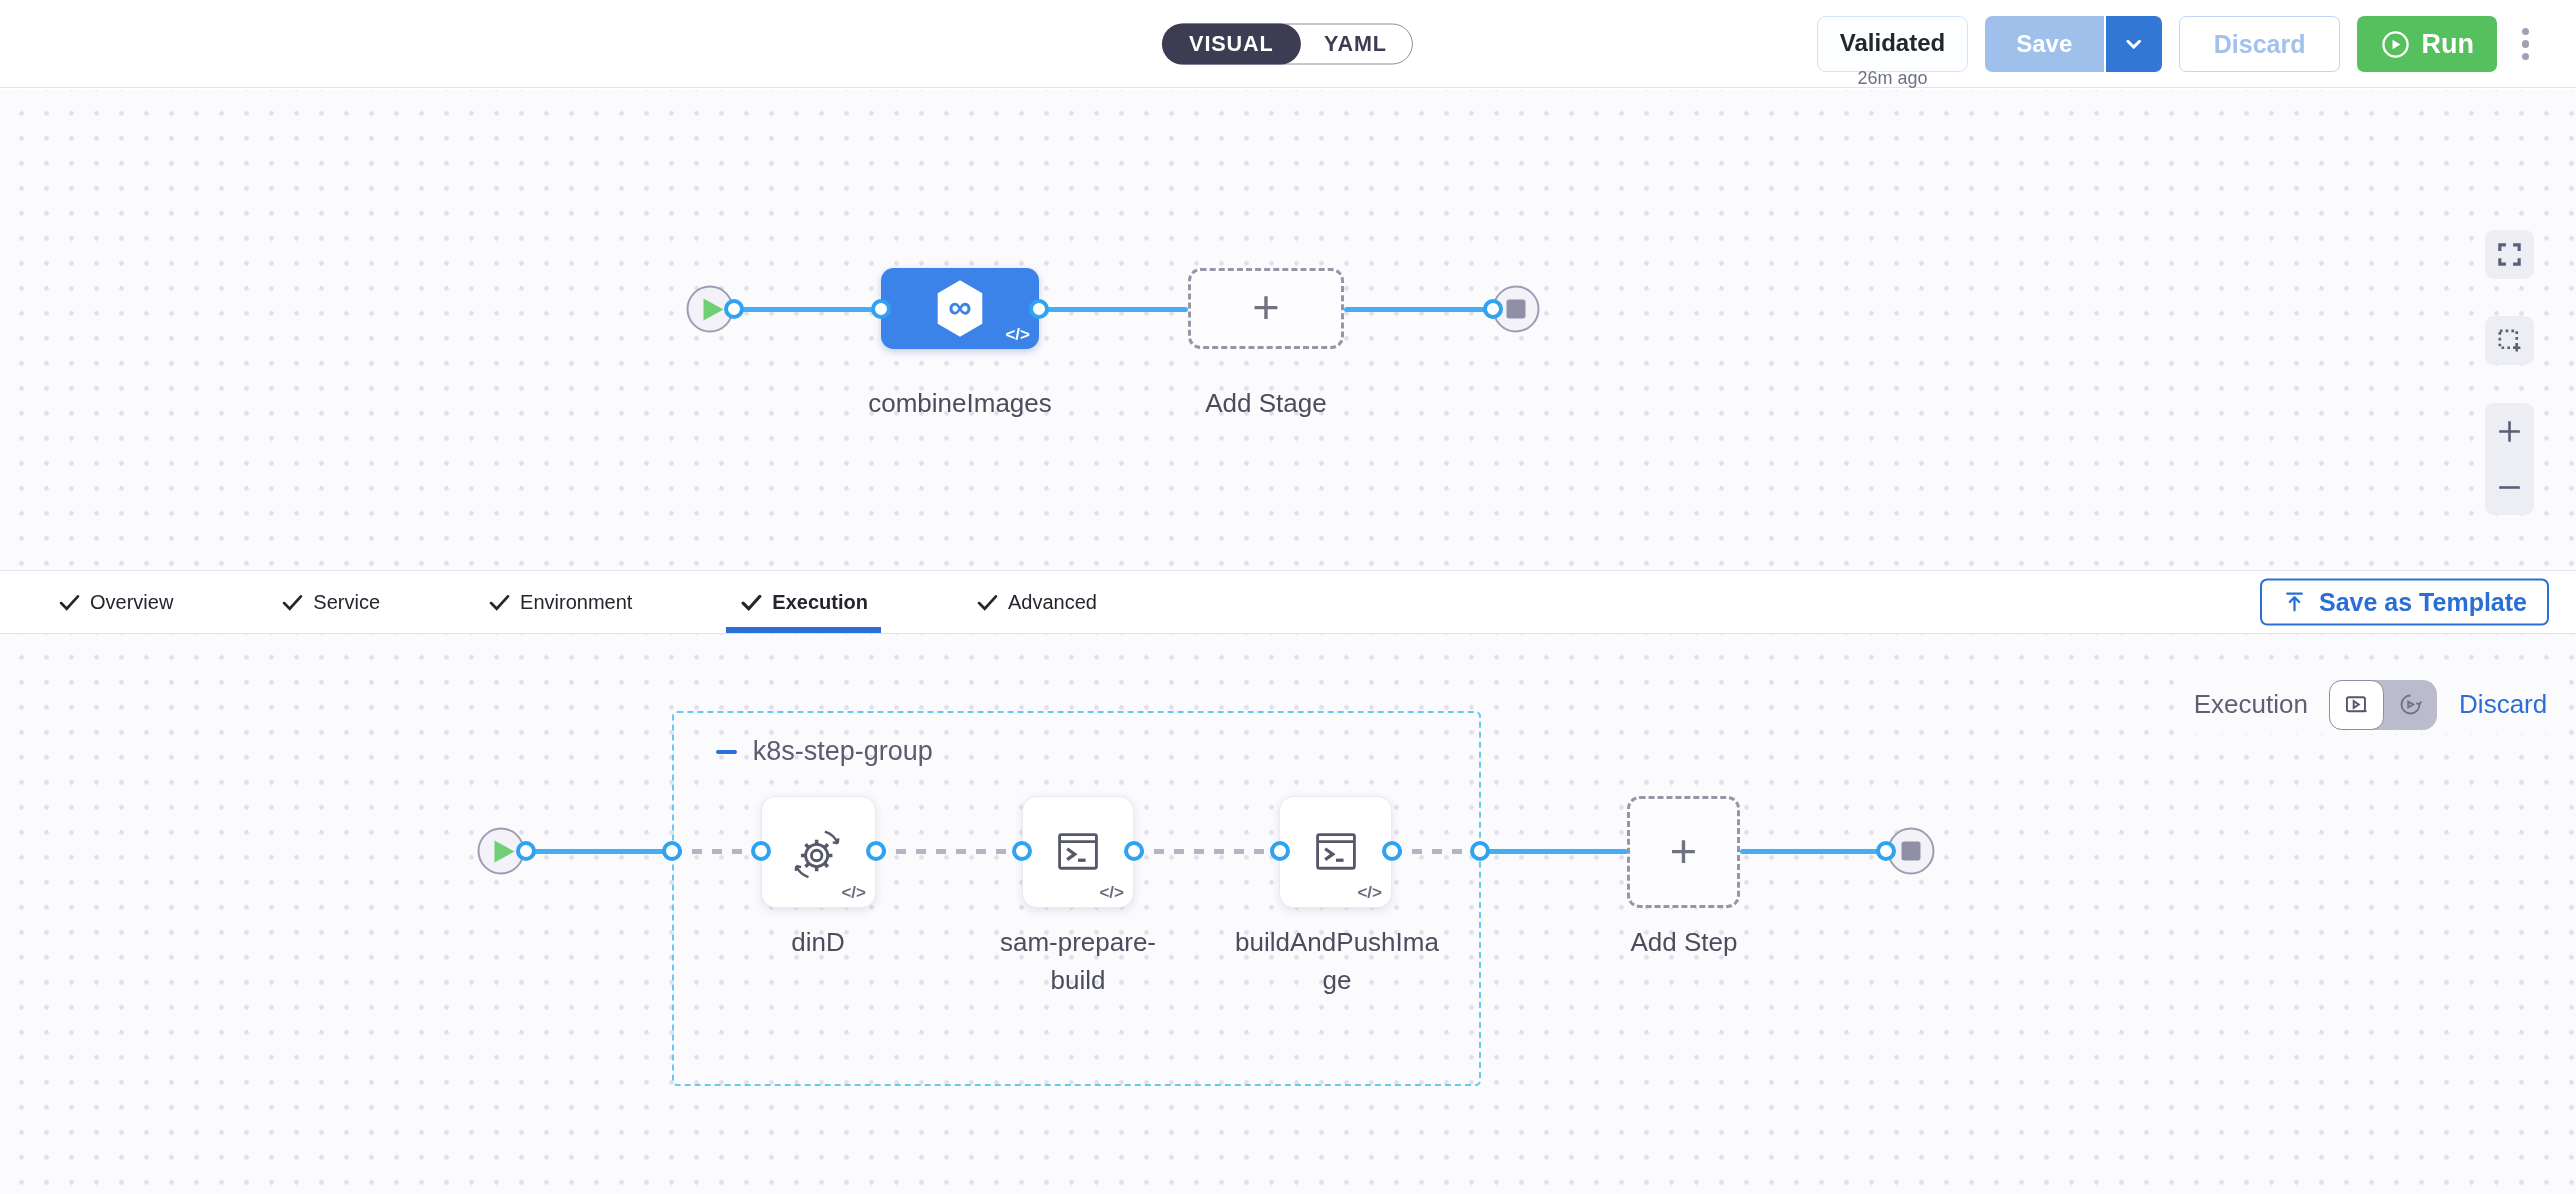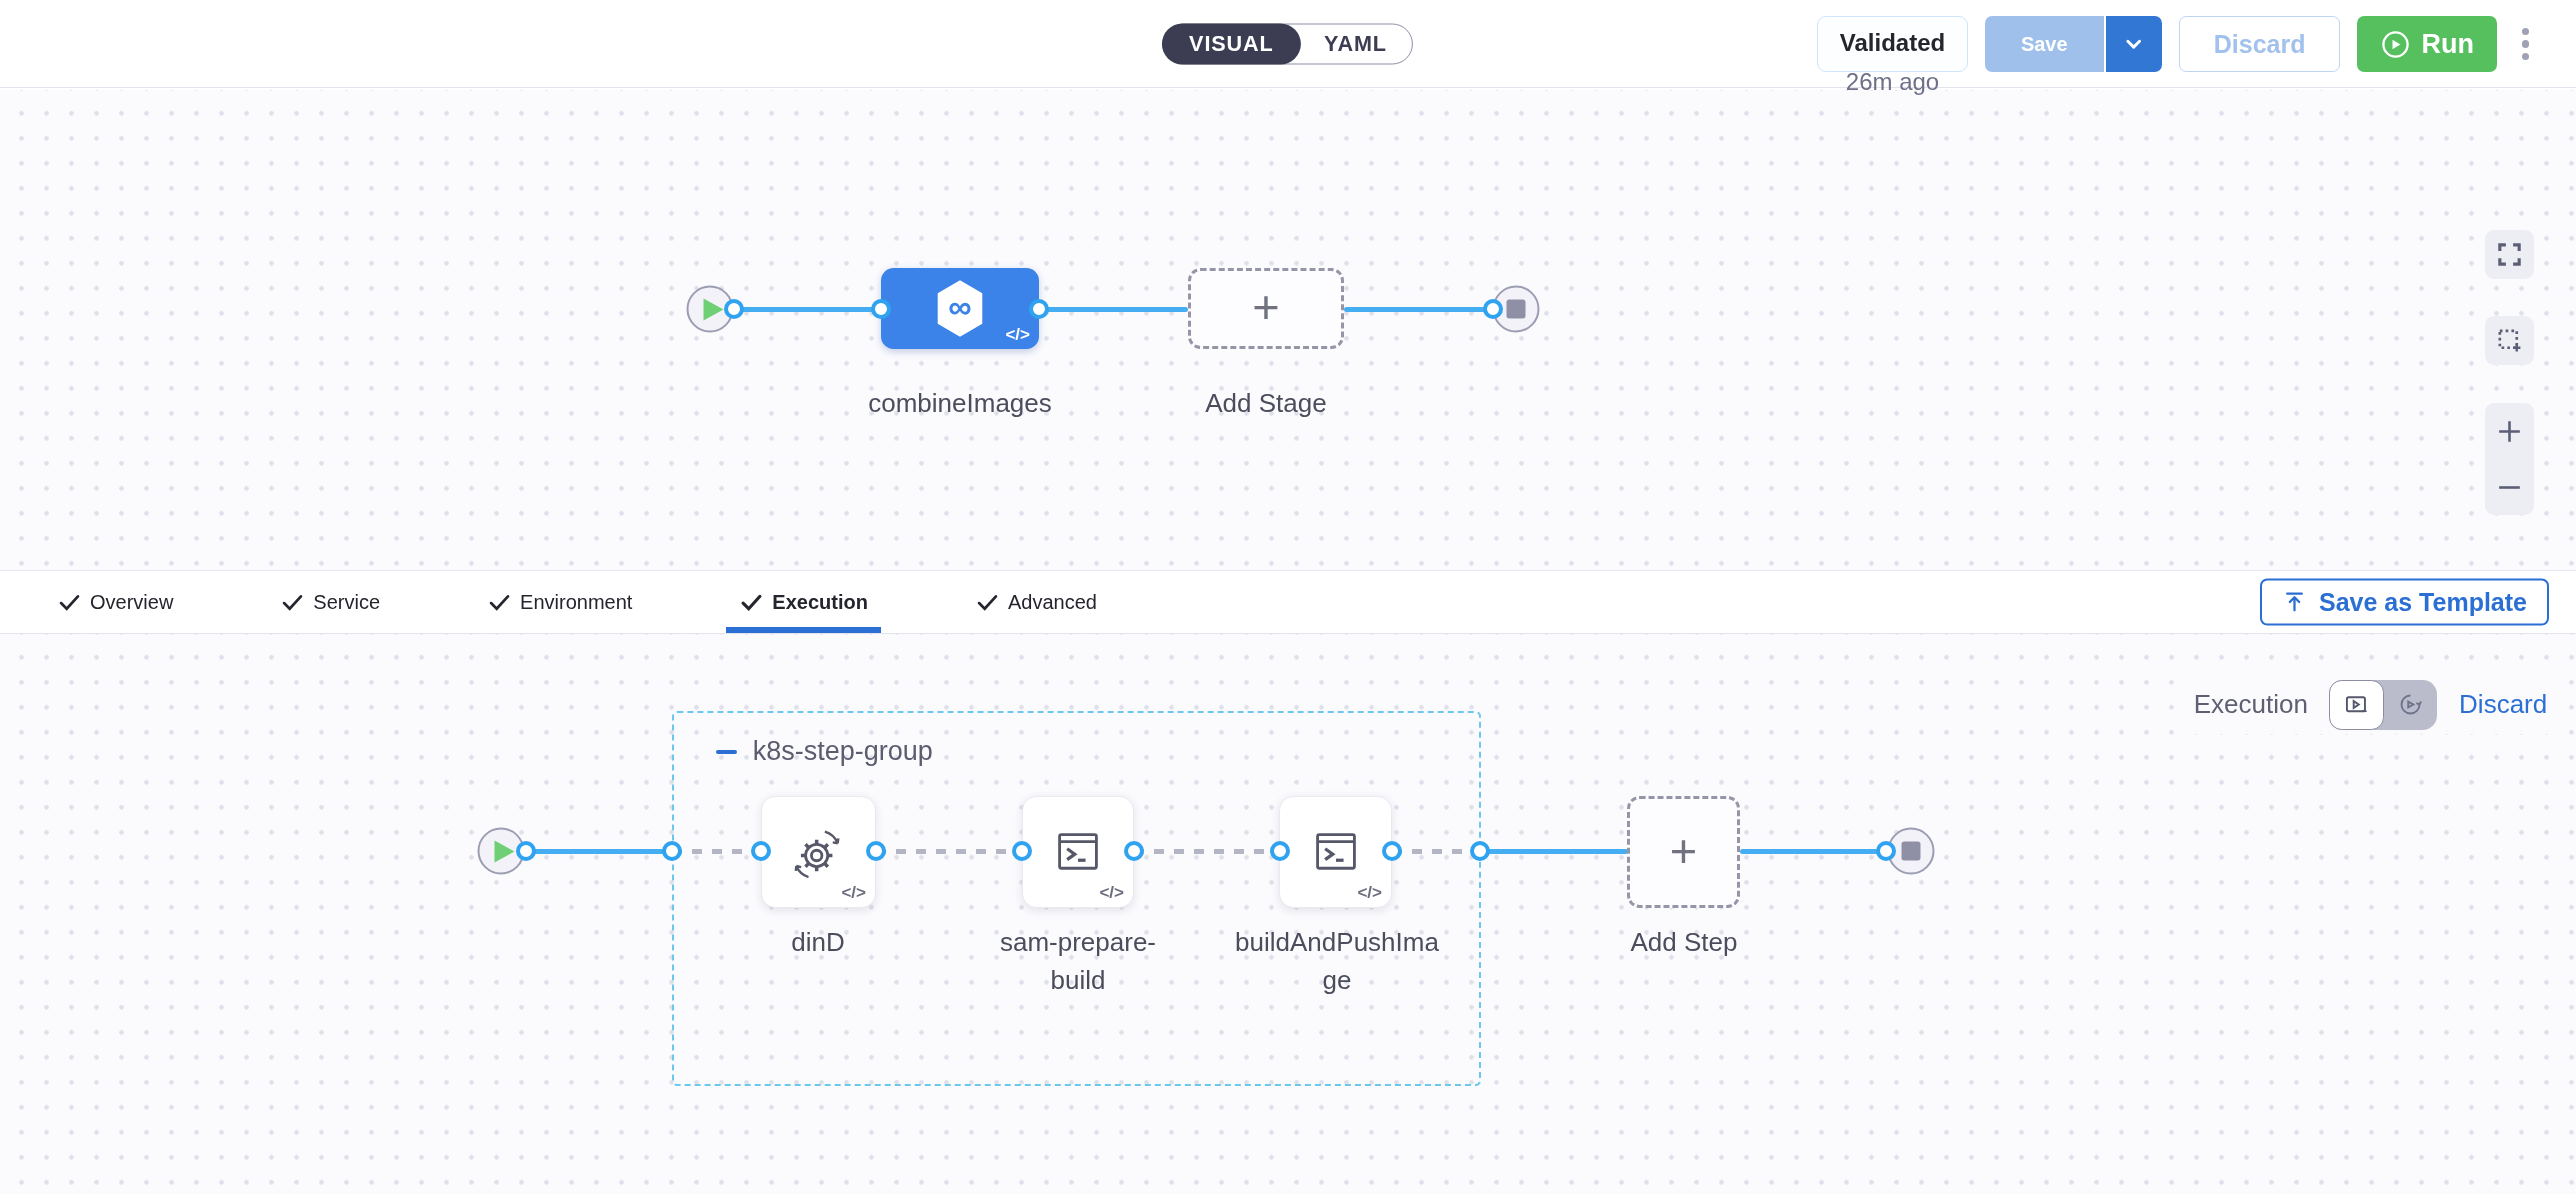--- a/index.html
+++ b/index.html
@@ -16,23 +16,23 @@
                  border-radius:23.4px; background:#fff; }
   .mode-seg { height:41px; margin:-1.8px; display:flex; align-items:center; justify-content:center;
               padding:0 27px; border-radius:23.4px; font-size:21.6px; font-weight:bold;
               letter-spacing:0.9px; color:#3c3d52; cursor:pointer; }
   .mode-seg.active { background:#3c3d52; color:#fff; }
   .header-actions { position:absolute; right:40px; top:16px; height:56px; display:flex;
                     align-items:center; gap:17px; }
   .validated { display:flex; align-items:center; gap:11.7px; height:56px; padding:0 21.6px;
                border:1.8px solid #cfe5fd; border-radius:9px; background:#fcfeff;flex-direction:column; }
   .validated b { font-size:24px; color:#24252d; }
-  .validated span { font-size:24px; color:#6e7087; }
+  .validated span { font-size:18px; color:#6e7087; }
   .save-split { display:flex; height:56px; }
-  .save-main { width:119px; background:#9fc0ea; color:#fff; font-size:20px; font-weight:bold;
+  .save-main { width:119px; background:#9fc0ea; color:#fff; font-size:24px; font-weight:bold;
                border:none; border-radius:7.2px 0 0 7.2px; cursor:pointer; }
   .save-caret { width:58px; background:#3277d3; border:none; border-left:2.7px solid #fff;
                 border-radius:0 7.2px 7.2px 0; display:flex; align-items:center; justify-content:center; cursor:pointer; }
   .discard-btn { height:56px; padding:0 34px; background:#fff; border:1.8px solid #bdd5f3;
                  border-radius:7.2px; color:#a2c1ec; font-size:25px; font-weight:bold; cursor:pointer; }
   .run-btn { height:56px; padding:0 23.4px; background:#57c05e; border:none; border-radius:7.2px;
              display:flex; align-items:center; gap:11.7px; color:#fff; font-size:27px;
              font-weight:bold; cursor:pointer; }
   .kebab { display:flex; flex-direction:column; gap:5.4px; padding:5.4px 7.2px; cursor:pointer; }
   .kebab i { width:7.2px; height:7.2px; border-radius:50%; background:#9fa1b5; }

